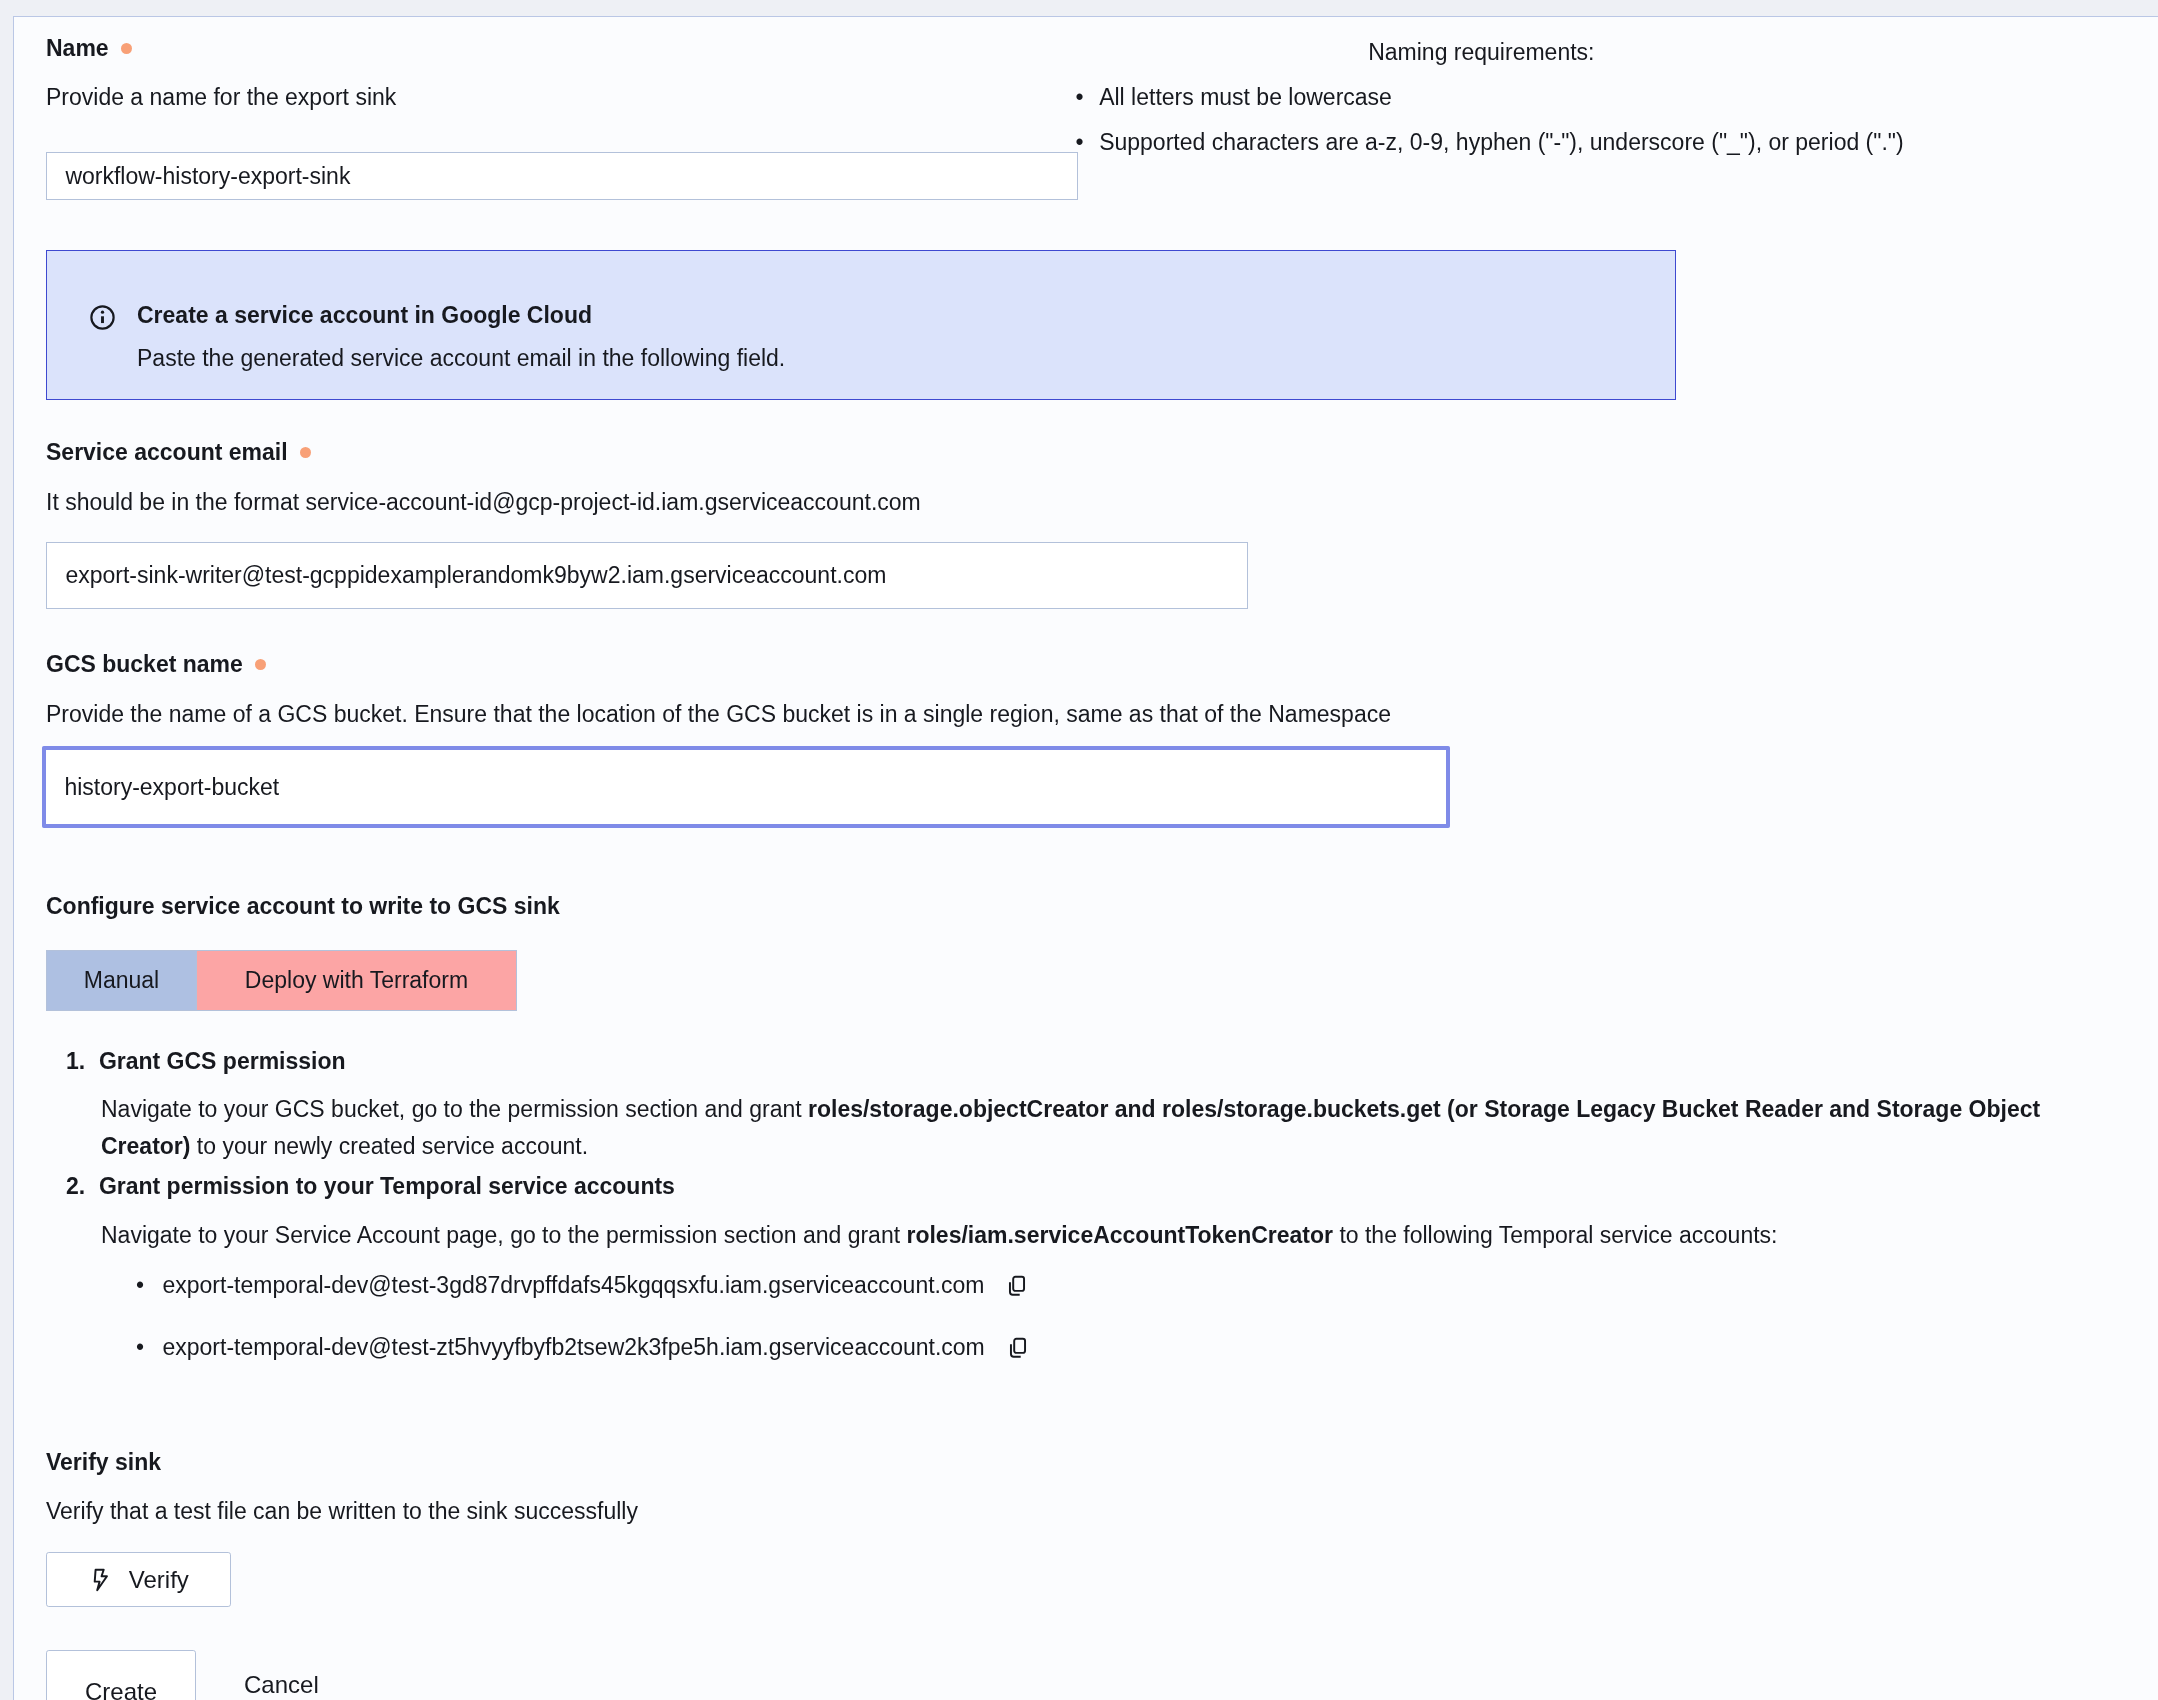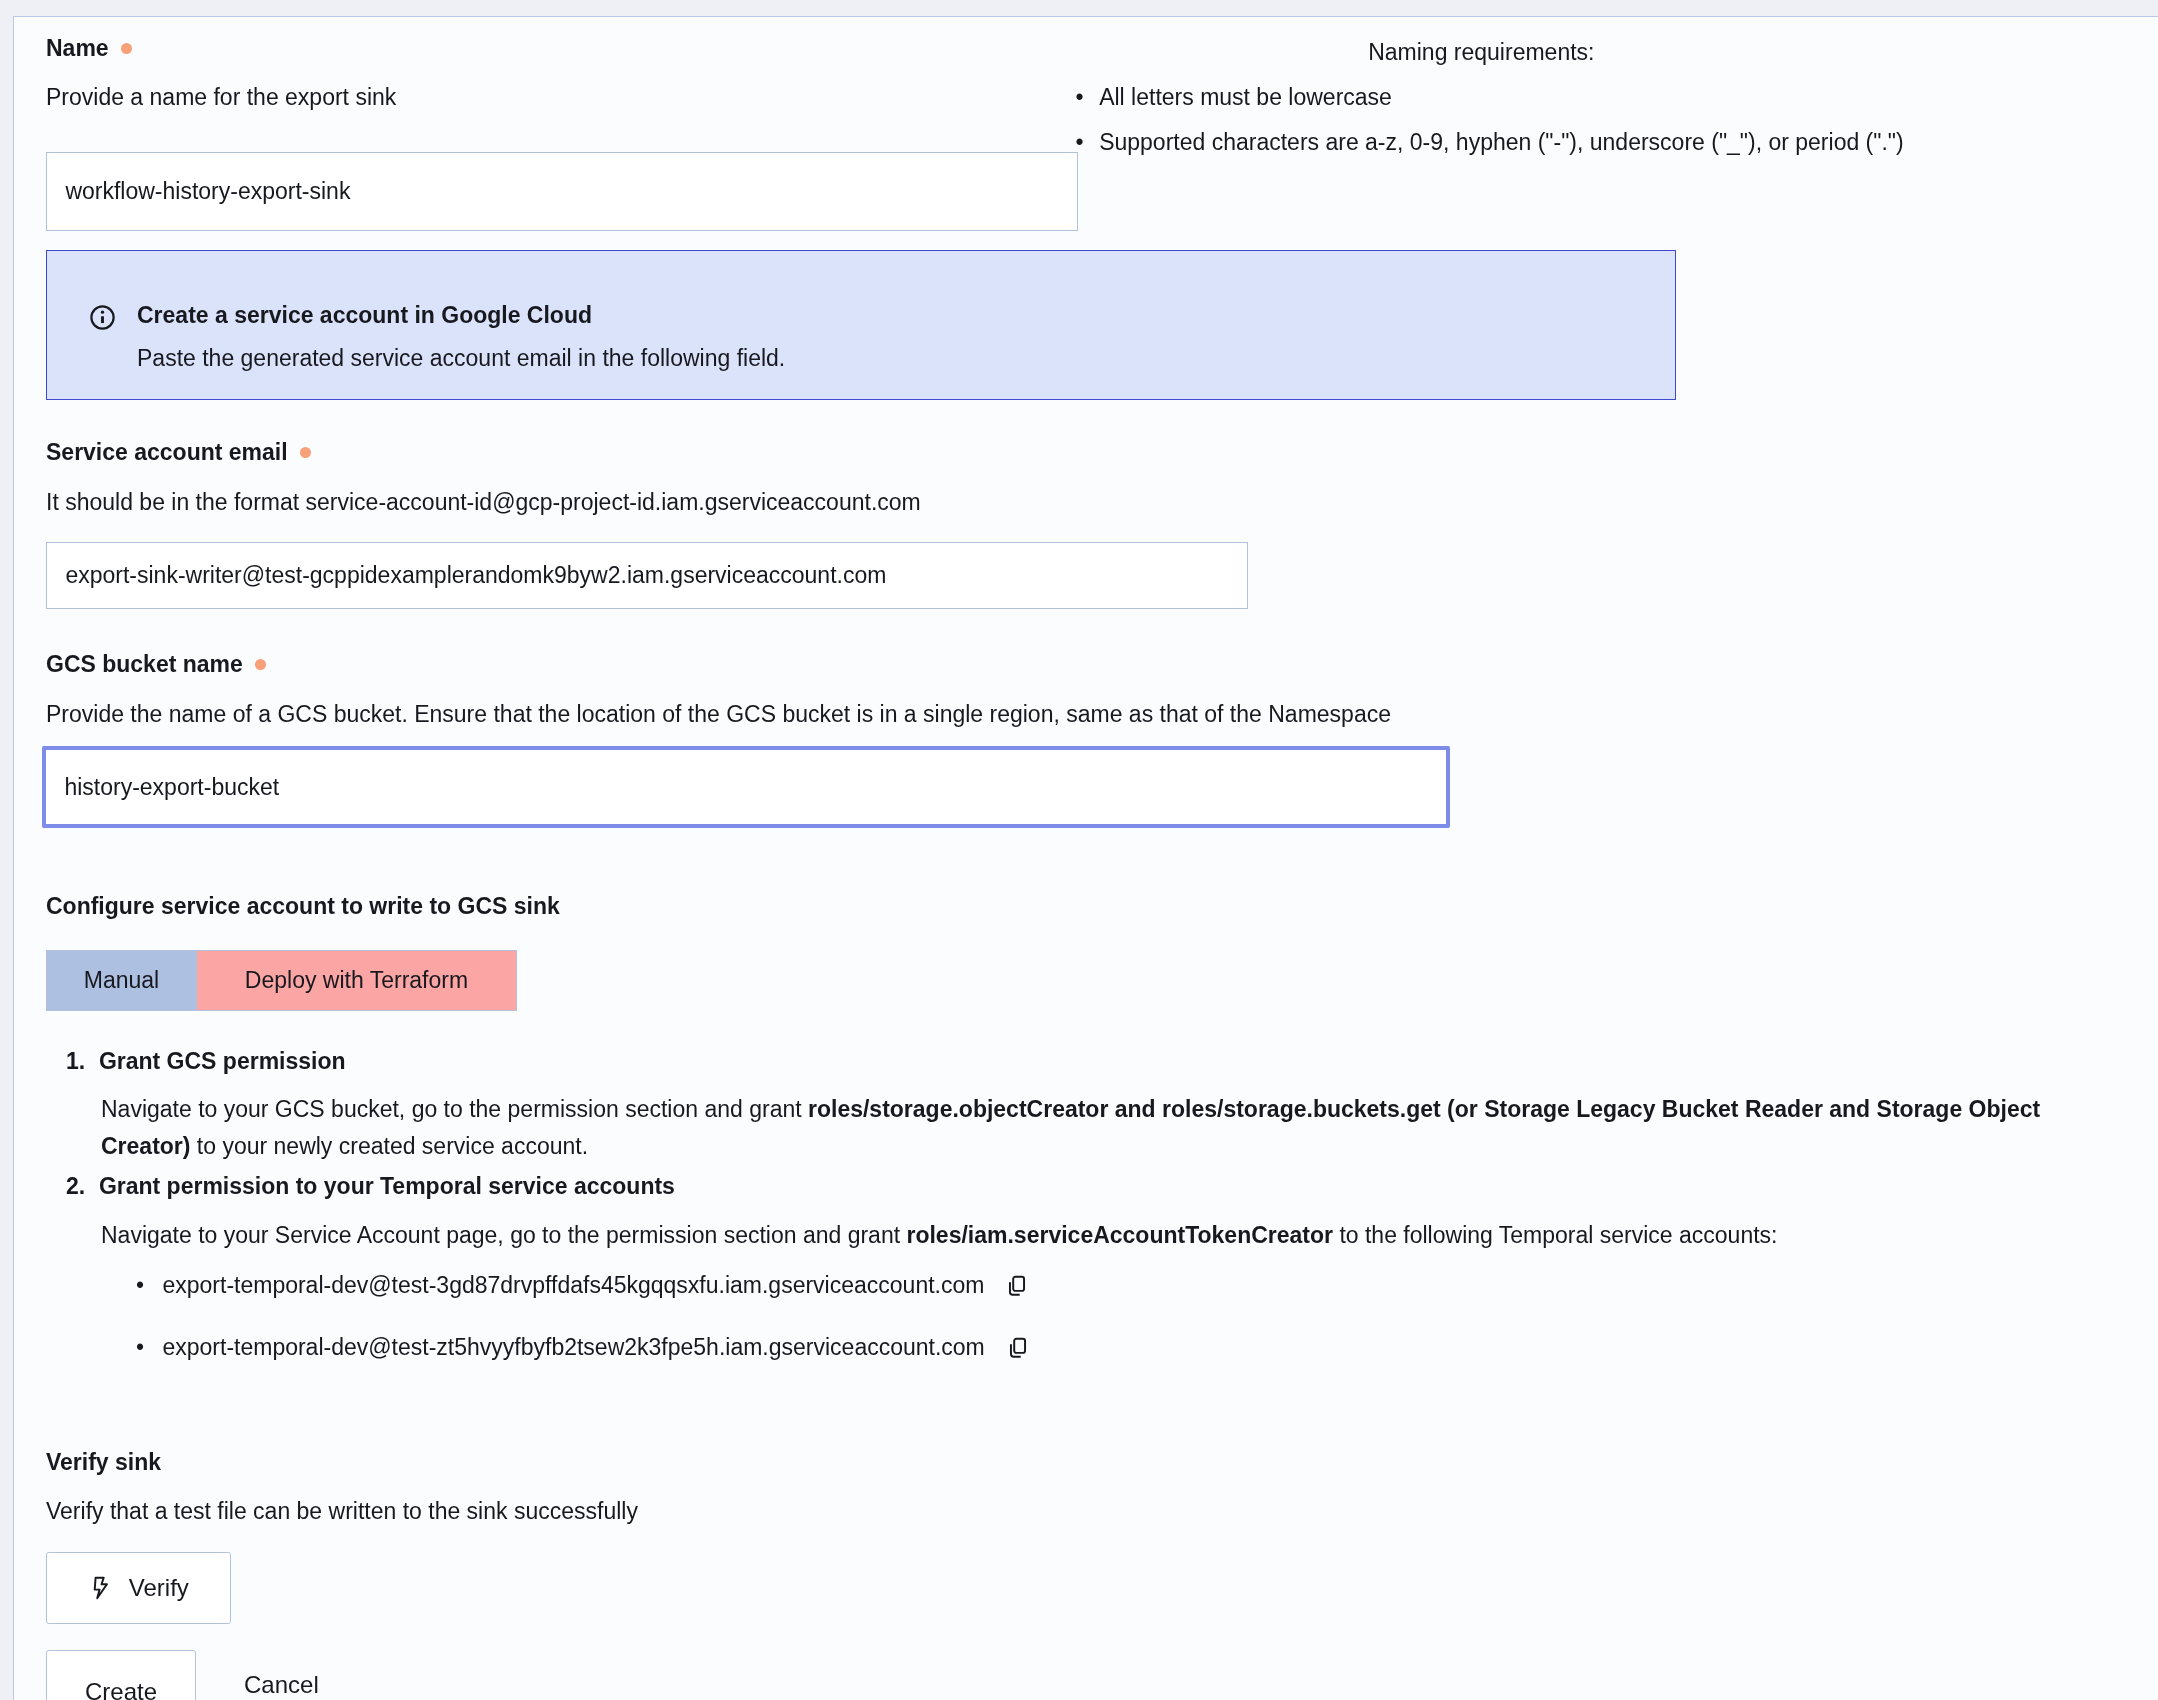--- a/index.html
+++ b/index.html
@@ -88,21 +88,21 @@
 </head>
 <body>
 
 <div class="panel"></div>
 
 <div class="abs lbl" style="left:46px; top:35px;">
   <span>Name</span>
   <span class="req-dot"></span>
 </div>
 <div class="abs desc" style="left:46px; top:84px;">Provide a name for the export sink</div>
-<input class="abs text-input" style="left: 46px; top: 152px; width: 1032px; height: 79px;" value="workflow-history-export-sink">
+<input class="abs text-input" style="left: 46px; top: 152px; width: 1032px; height: 48px;" value="workflow-history-export-sink">
 
 <div class="abs" style="left:1059px; top:39px;text-align:center;">
   <div class="desc" style="margin-bottom:18.4px;">Naming requirements:</div>
   <ul class="bullet-list">
     <li>
       <span class="marker">•</span>
       <span>All letters must be lowercase</span>
     </li>
     <li>
       <span class="marker">•</span>
@@ -179,21 +179,21 @@
     <svg width="26" height="26" viewBox="0 0 24 24" fill="none" stroke="#17191f" stroke-width="1.8" stroke-linejoin="round">
       <rect x="8.5" y="3.5" width="10" height="13" rx="2"></rect>
       <path d="M5.5 8.5 v9 a2.5 2.5 0 0 0 2.5 2.5 h6.5"></path>
     </svg>
   </button>
 </div>
 
 <div class="abs section-title" style="left:46px; top:1449px;">Verify sink</div>
 <div class="abs desc" style="left:46px; top:1498px;">Verify that a test file can be written to the sink successfully</div>
 
-<button class="abs btn" style="left:46px; top:1552px; width:185px; height:72px;">
+<button class="abs btn" style="left:46px; top:1552px; width:185px; height:55px;">
   <span class="bolt">
     <svg width="26" height="26" viewBox="0 0 24 24" fill="none" stroke="#17191f" stroke-width="1.8" stroke-linejoin="round">
       <path d="M7 2.5 h7.5 l-2 6 h5 L8.5 21.5 l2.2-8 H6.2 Z"></path>
     </svg>
   </span>
   <span>Verify</span>
 </button>
 
 <button class="abs btn" style="left:46px; top:1650px; width:150px; height:84px;">Create</button>
 <button class="abs text-btn" style="left:244px; top:1671px;">Cancel</button>

